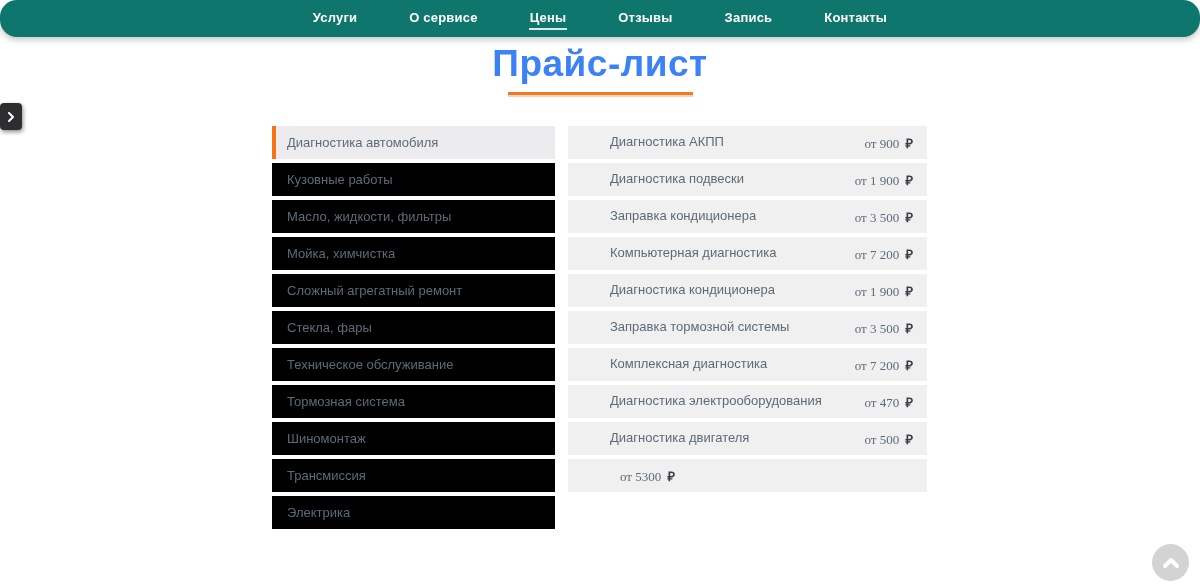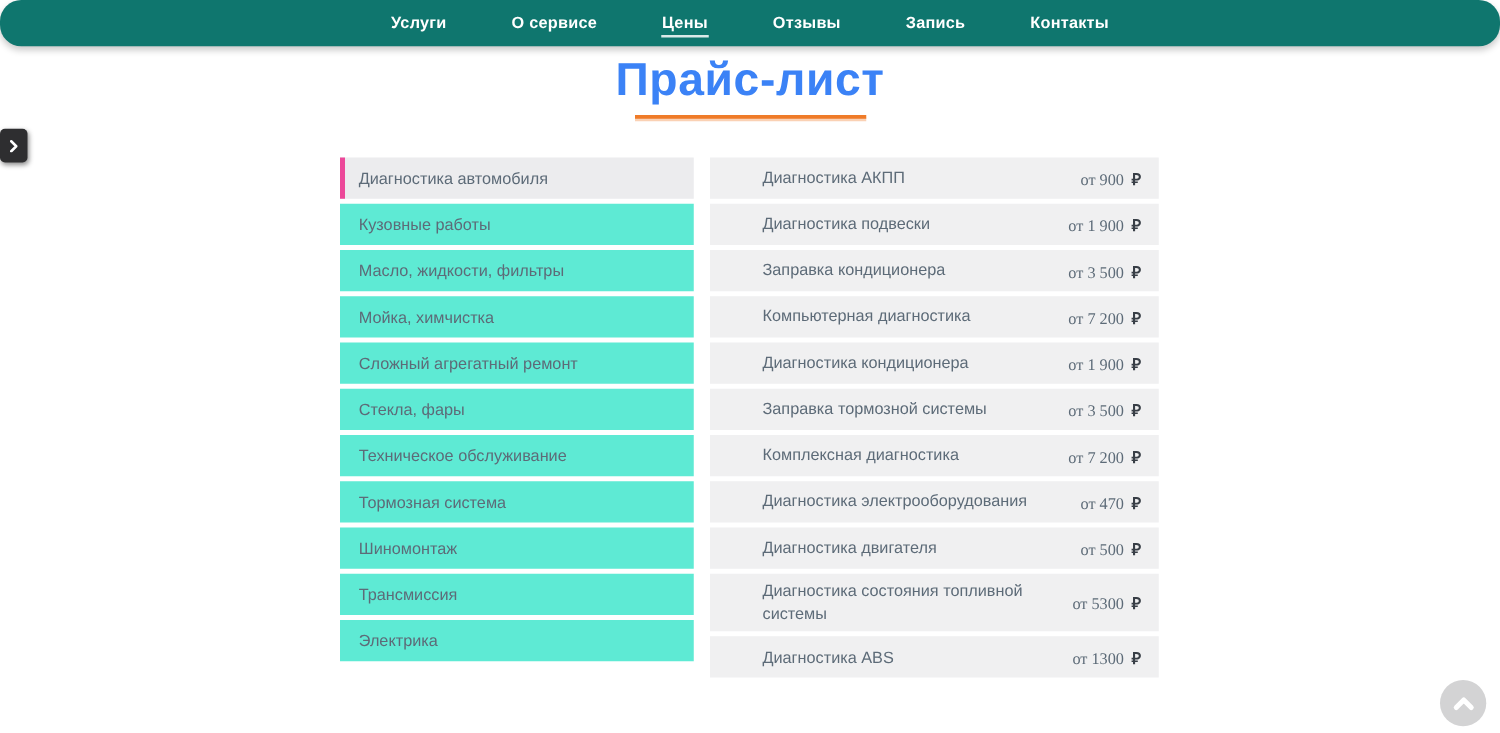--- a/index.html
+++ b/index.html
@@ -69,28 +69,28 @@
     align-items: flex-start;
   }
   .cat-col { width: 283px; }
   .cat-item {
     height: 33px;
     line-height: 33px;
     margin-bottom: 4px;
     padding-left: 15px;
     font-size: 13px;
     color: #5d6b78;
-    background: #5eead4;
+    background: #000000;
     white-space: nowrap;
     overflow: hidden;
     cursor: pointer;
   }
   .cat-item.active {
     background: #ececee;
-    border-left: 4px solid #ec4899;
+    border-left: 4px solid #f97316;
     padding-left: 11px;
   }
 
   .price-col { width: 359px; }
   .price-row {
     background: #f0f0f1;
     min-height: 33px;
     margin-bottom: 4px;
     display: flex;
     justify-content: space-between;
@@ -227,28 +227,23 @@
     <span class="price-name">Диагностика электрооборудования</span>
     <span class="price-value"><span class="price-num">от 470</span><span class="price-currency"> ₽</span></span>
   </div>
 
   <div class="price-row">
     <span class="price-name">Диагностика двигателя</span>
     <span class="price-value"><span class="price-num">от 500</span><span class="price-currency"> ₽</span></span>
   </div>
 
   <div class="price-row">
-    <span class="price-name">Диагностика состояния топливной системы</span>
     <span class="price-value"><span class="price-num">от 5300</span><span class="price-currency"> ₽</span></span>
   </div>
 
-  <div class="price-row">
-    <span class="price-name">Диагностика ABS</span>
-    <span class="price-value"><span class="price-num">от 1300</span><span class="price-currency"> ₽</span></span>
-  </div>
 </div>
 </div>
 
 <div class="scroll-top">
   <span>
     <svg class="icon-svg" width="18" height="12" viewBox="0 0 18 12">
       <polyline points="3,9 9,3 15,9" fill="none" stroke="#ffffff" stroke-width="4" stroke-linecap="round" stroke-linejoin="round"></polyline>
     </svg>
   </span>
 </div>

